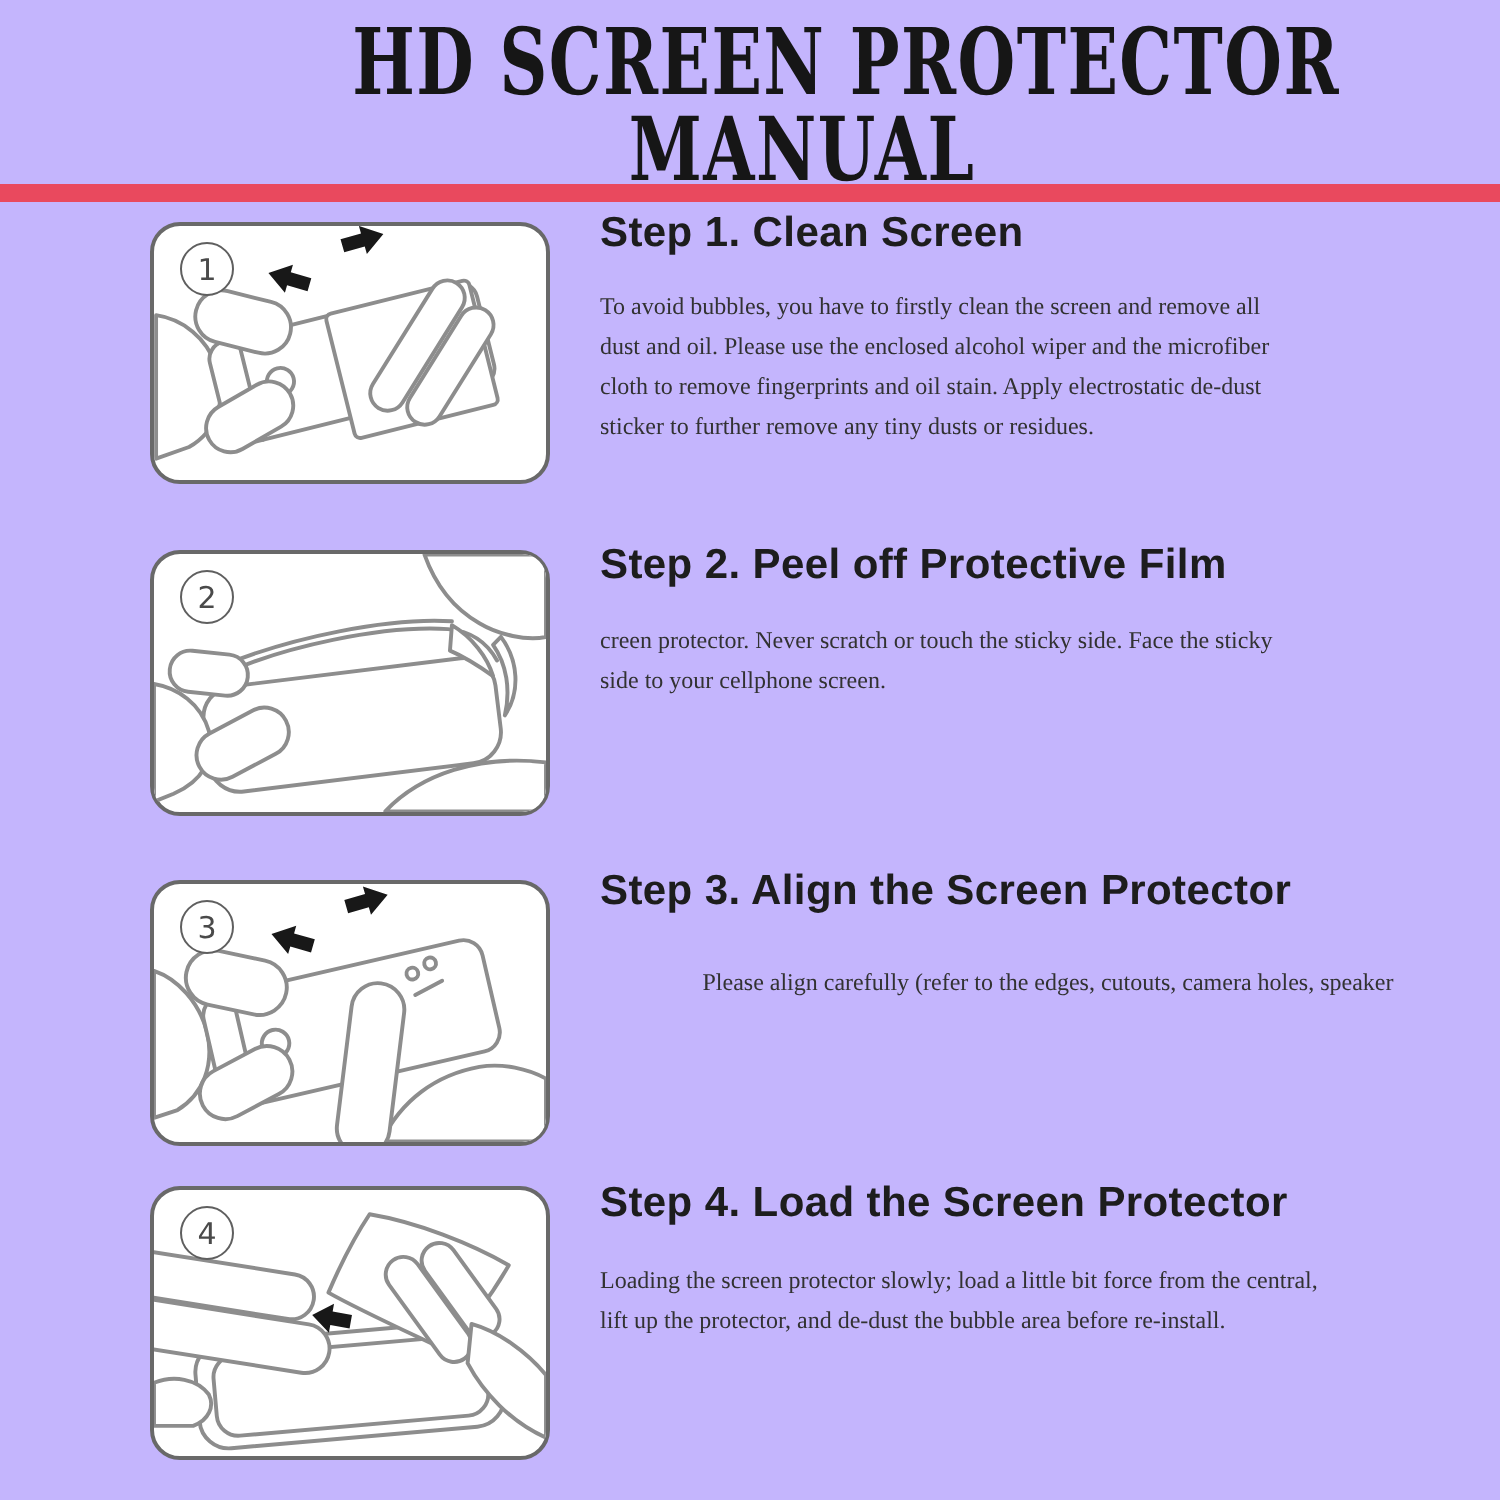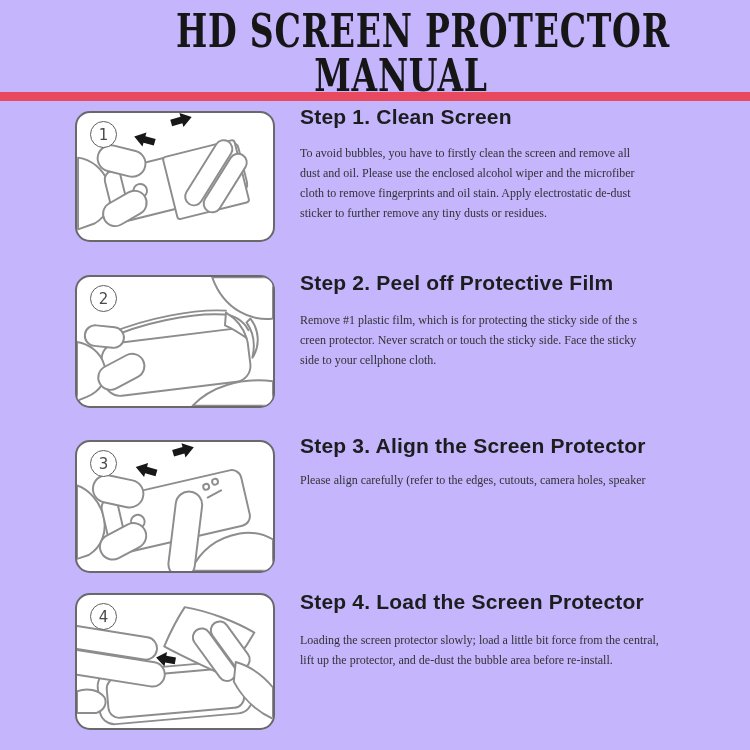--- a/index.html
+++ b/index.html
@@ -34,21 +34,21 @@
     z-index:2;
   }
   .content { position:absolute; left:300px; top:0; width:448px; }
   .step-title {
     margin:0; font-family:"Liberation Sans", sans-serif;
     font-size:21px; font-weight:700; color:#1d1d1d; letter-spacing:0.2px;
   }
   .body { margin:0; font-family:"Liberation Serif", serif; font-size:12px; color:#323232; }
   .bl { display:block; line-height:20px; white-space:nowrap; }
   .mt14 { margin-top:14px; } .mt15 { margin-top:15px; }
-  .mt23 { margin-top:12px; } .mt16 { margin-top:16px; }
+  .mt23 { margin-top:23px;text-align:center; } .mt16 { margin-top:16px; }
   
   .art, .art rect, .art path, .art line, .art circle {
     stroke:#8d8d8d; stroke-width:2; fill:none;
     stroke-linecap:round; stroke-linejoin:round;
   }
   .artf { fill:#ffffff !important; }
   .arw { fill:#181818; stroke:none !important; }
 </style>
 </head>
 <body>
@@ -115,23 +115,22 @@
           <rect class="artf" x="8" y="50" width="40" height="21" rx="10.5" transform="rotate(6 28 60)"></rect>
           <path class="artf" d="M0,66 C12,68 24,76 28,90 C32,104 24,116 10,122 L0,126 Z"></path>
           <rect class="artf" x="20" y="84" width="50" height="25" rx="12.5" transform="rotate(-28 45 96)"></rect>
           <path class="artf" d="M118,131 C136,112 166,102 200,106 L200,131 Z"></path>
         </g>
       </svg>
     </div>
     <div class="content">
       <h2 class="step-title">Step 2. Peel off Protective Film</h2>
       <p class="body mt15">
-        <span class="bl">Remove #1 plastic film, which is for protecting the sticky side of the s</span>
         <span class="bl">creen protector. Never scratch or touch the sticky side. Face the sticky</span>
-        <span class="bl">side to your cellphone cloth.</span>
+        <span class="bl">side to your cellphone screen.</span>
       </p>
     </div>
   </section>
 
   <section class="step" style="top:434px;">
     <div class="fig" style="top:6px; height:133px;">
       <div class="badge">
           <span>3</span>
         </div>
       <svg viewBox="0 0 200 131">

